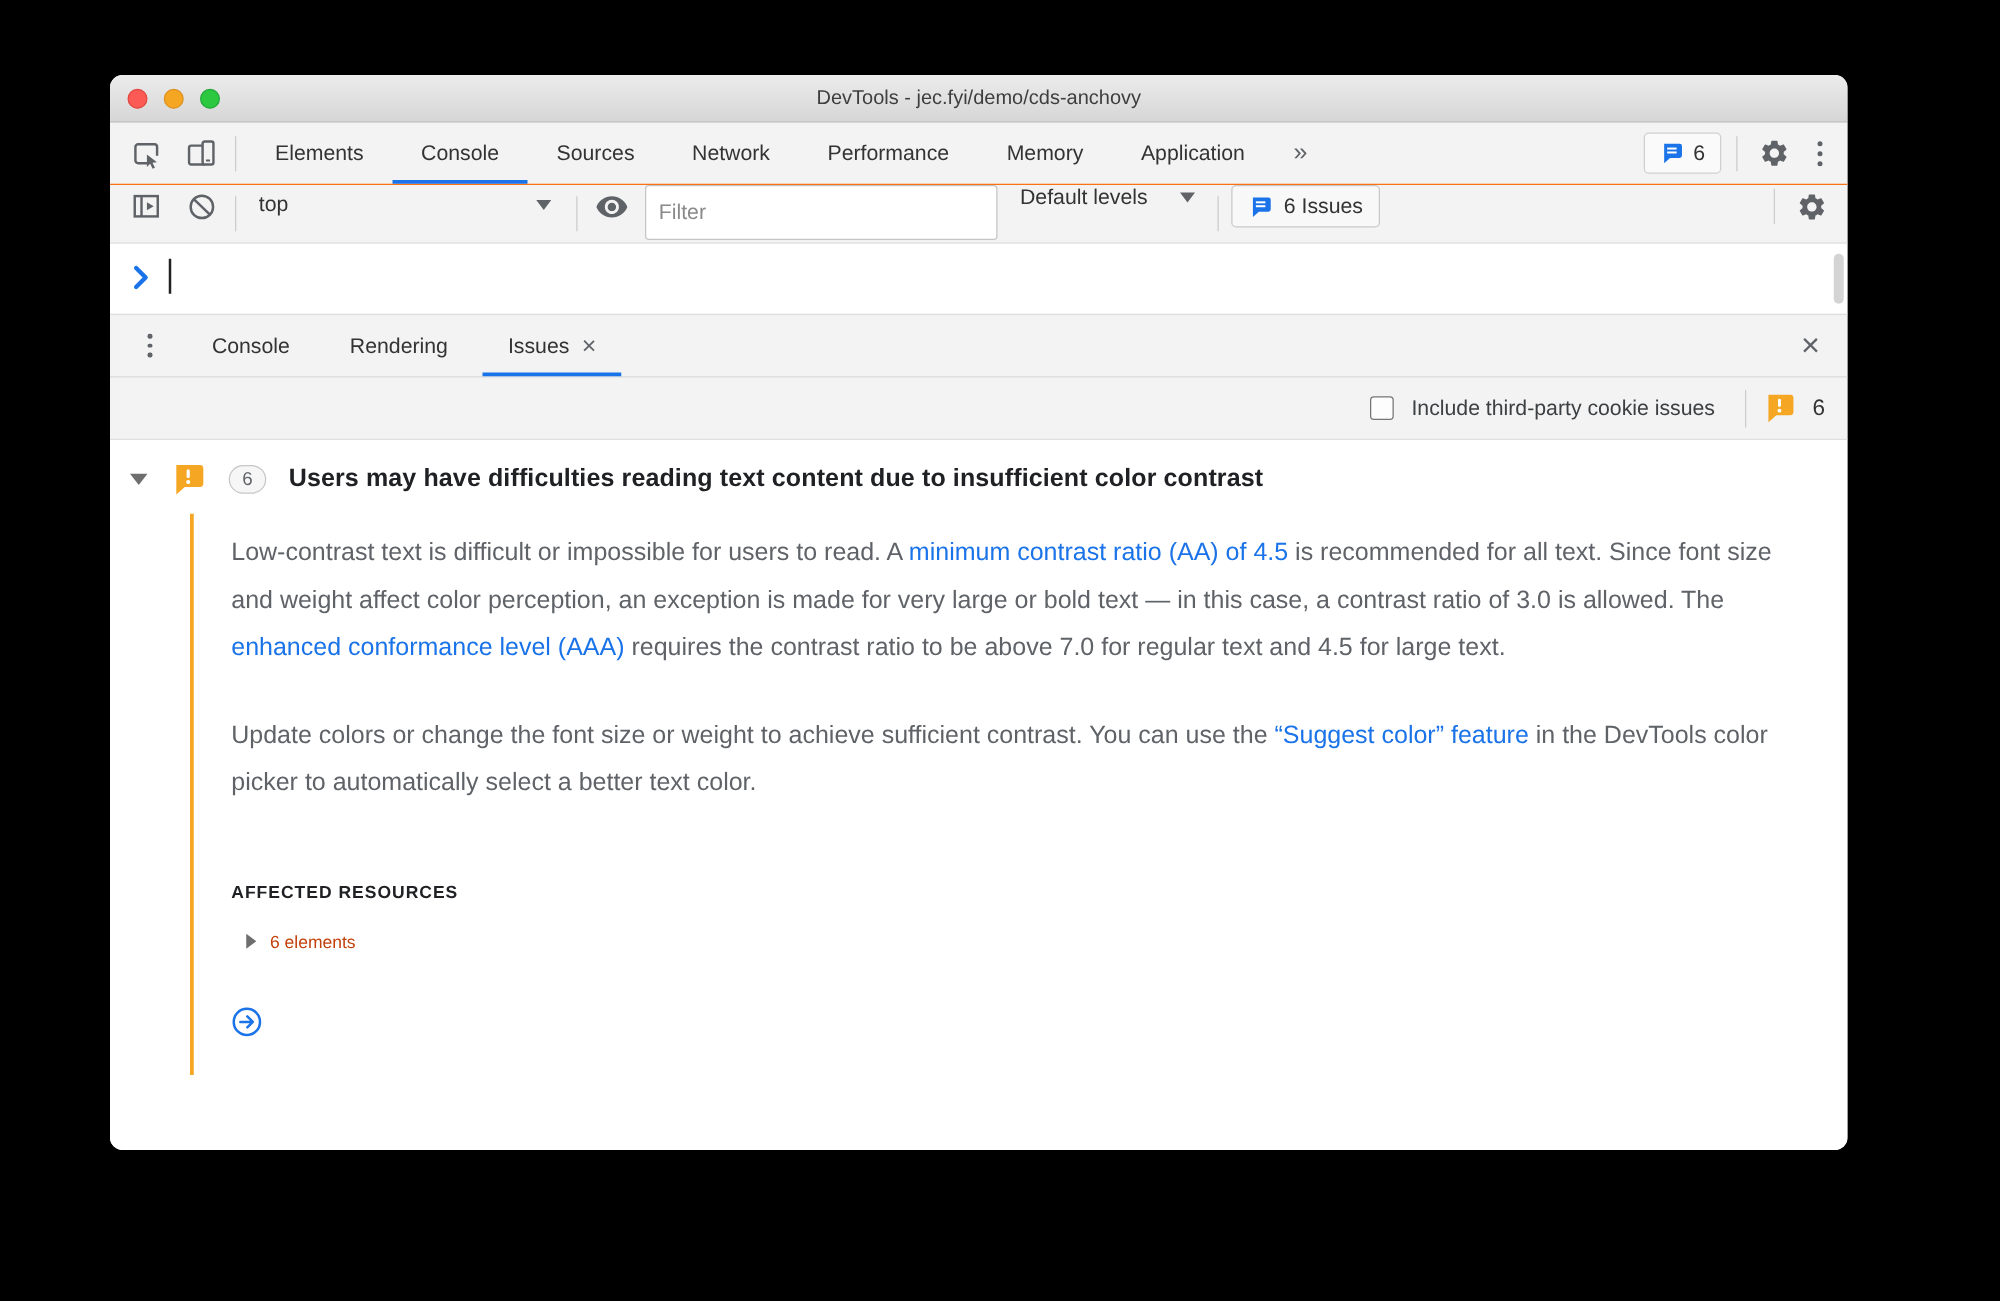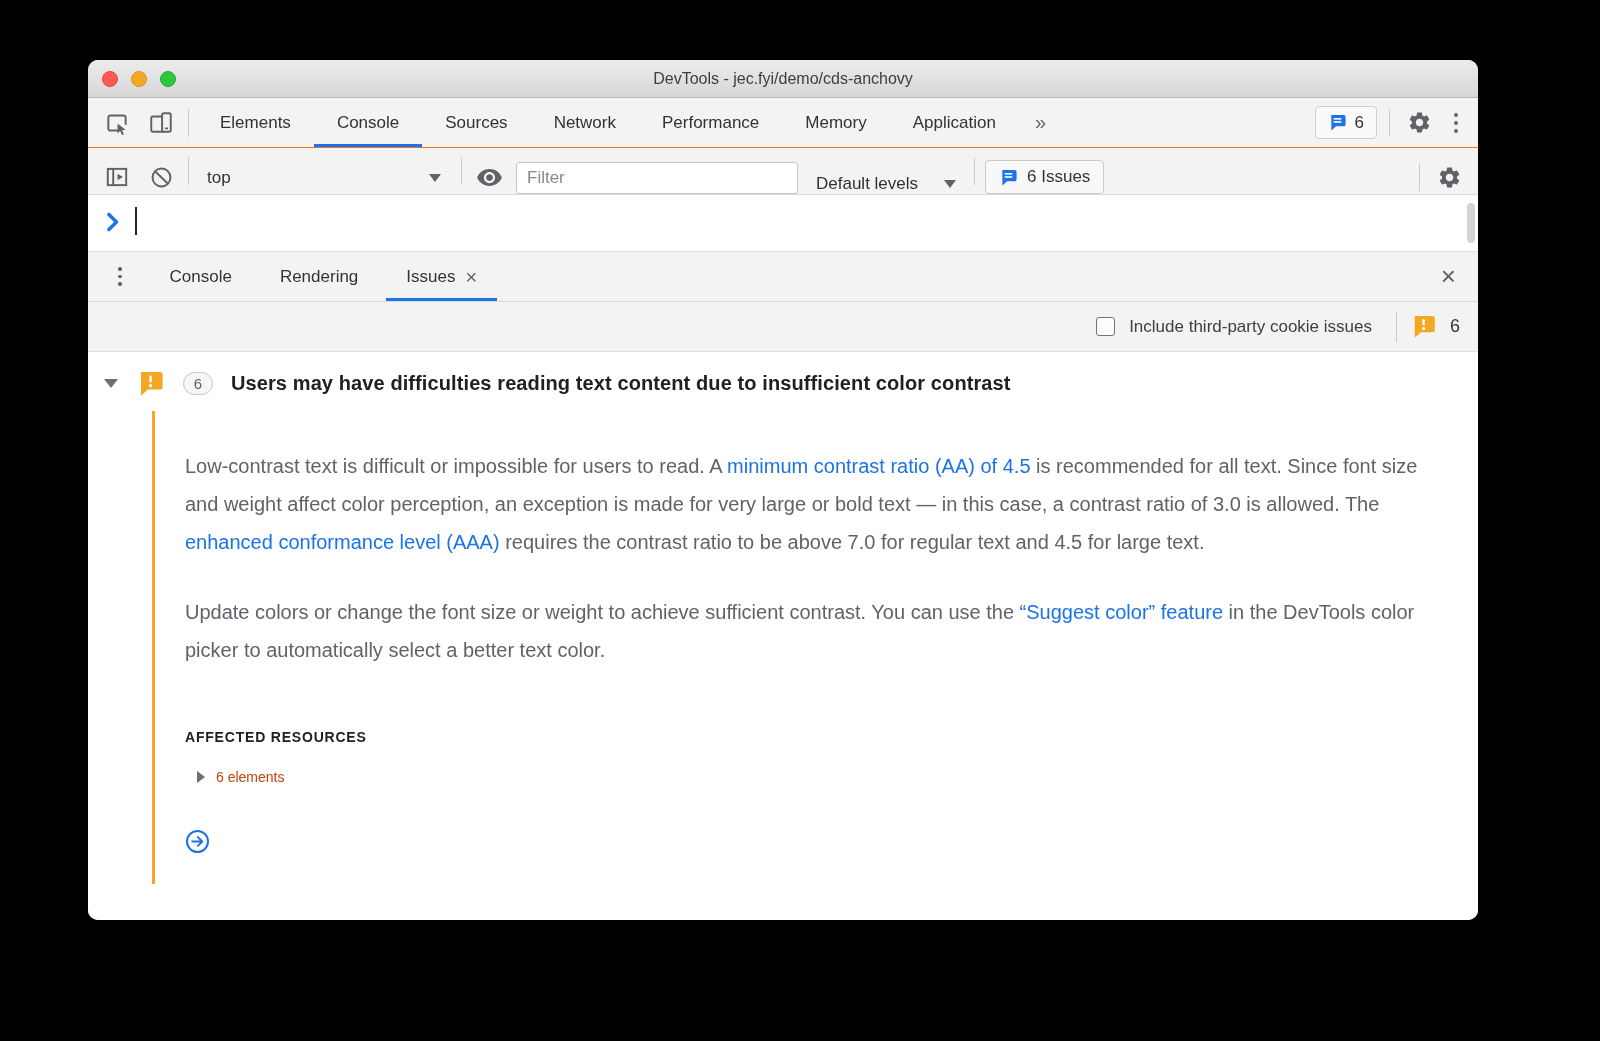--- a/index.html
+++ b/index.html
@@ -43,26 +43,26 @@
   .issues-chip {
     display:flex; align-items:center; gap:8px; border:1px solid #cfcfcf; background:#fafafa;
     border-radius:4px; height:33px; padding:0 12px; font-size:17px; color:#333;
   }
   .dots-v { display:flex; flex-direction:column; gap:4px; padding:0 6px; }
   .dots-v i { width:4px; height:4px; border-radius:50%; background:#5f6368; }
 
   
   .console-toolbar {
     height:47px; flex:0 0 47px; background:#f3f3f3; border-bottom:1px solid #dadada;
-    display:flex; align-items:flex-end; gap:10px; padding:0 12px;
+    display:flex; align-items:flex-start; gap:10px; padding:0 12px;
   }
   .ctx-select { display:flex; align-items:center; justify-content:space-between; width:252px; padding:0 10px 0 8px; font-size:17px; color:#333; height:32px; }
   .tri-down { width:0; height:0; border-left:6px solid transparent; border-right:6px solid transparent; border-top:8px solid #5f6368; }
   .filter-input {
-    width:282px; height:32px; border:1px solid #c5c5c5; border-radius:3px; background:#fff;
+    width:282px; height:44px; border:1px solid #c5c5c5; border-radius:3px; background:#fff;
     font-size:17px; padding:0 10px; color:#333; font-family:"Liberation Sans",sans-serif; outline:none;
   }
   .filter-input::placeholder { color:#8a8a8a; }
   .levels { display:flex; align-items:center; gap:26px; font-size:17px; color:#333; padding:0 8px; }
   .issues-btn {
     display:flex; align-items:center; gap:9px; border:1px solid #c9c9c9; background:#f8f8f8;
     border-radius:4px; height:34px; padding:0 13px; font-size:17px; color:#333;
   }
   .ct-right { margin-left:auto; display:flex; align-items:center; gap:12px; }
 
@@ -102,21 +102,21 @@
   .warn-badge { margin-right:19px; display:flex; }
   .count-pill {
     min-width:30px; height:23px; border:1px solid #c6c6c6; border-radius:12px; background:#f6f6f6;
     display:flex; align-items:center; justify-content:center; font-size:15px; color:#5f6368; padding:0 8px; margin-right:18px;
   }
   .issue-title { font-size:20px; font-weight:bold; color:#202124; letter-spacing:.1px; }
 
   .issue-details {
     margin:14px 0 0 64px; border-left:3px solid #f5a623; padding:12px 0 30px 30px; width:1280px;
   }
-  .para { font-size:20px; line-height:38px; color:#5f6368; width:1238px; margin-bottom:32px;margin-top:24px; }
+  .para { font-size:20px; line-height:38px; color:#5f6368; width:1238px; margin-bottom:32px; }
   .para a { color:#1a73e8; text-decoration:none; cursor:pointer; }
   .affected { font-size:14px; font-weight:bold; letter-spacing:.8px; color:#202124; margin-top:60px; }
   .elements-row { display:flex; align-items:center; margin:24px 0 0 12px; }
   .tri-right { width:0; height:0; border-top:6px solid transparent; border-bottom:6px solid transparent; border-left:8px solid #6e6e6e; margin-right:11px; }
   .elements-label { font-size:14px; color:#c2410c; }
   .learn-more { display:flex; align-items:center; gap:11px; margin-top:44px; }
   .learn-more a { font-size:20px; color:#1a73e8; text-decoration:underline; cursor:pointer; }
 </style>
 </head>
 <body>

